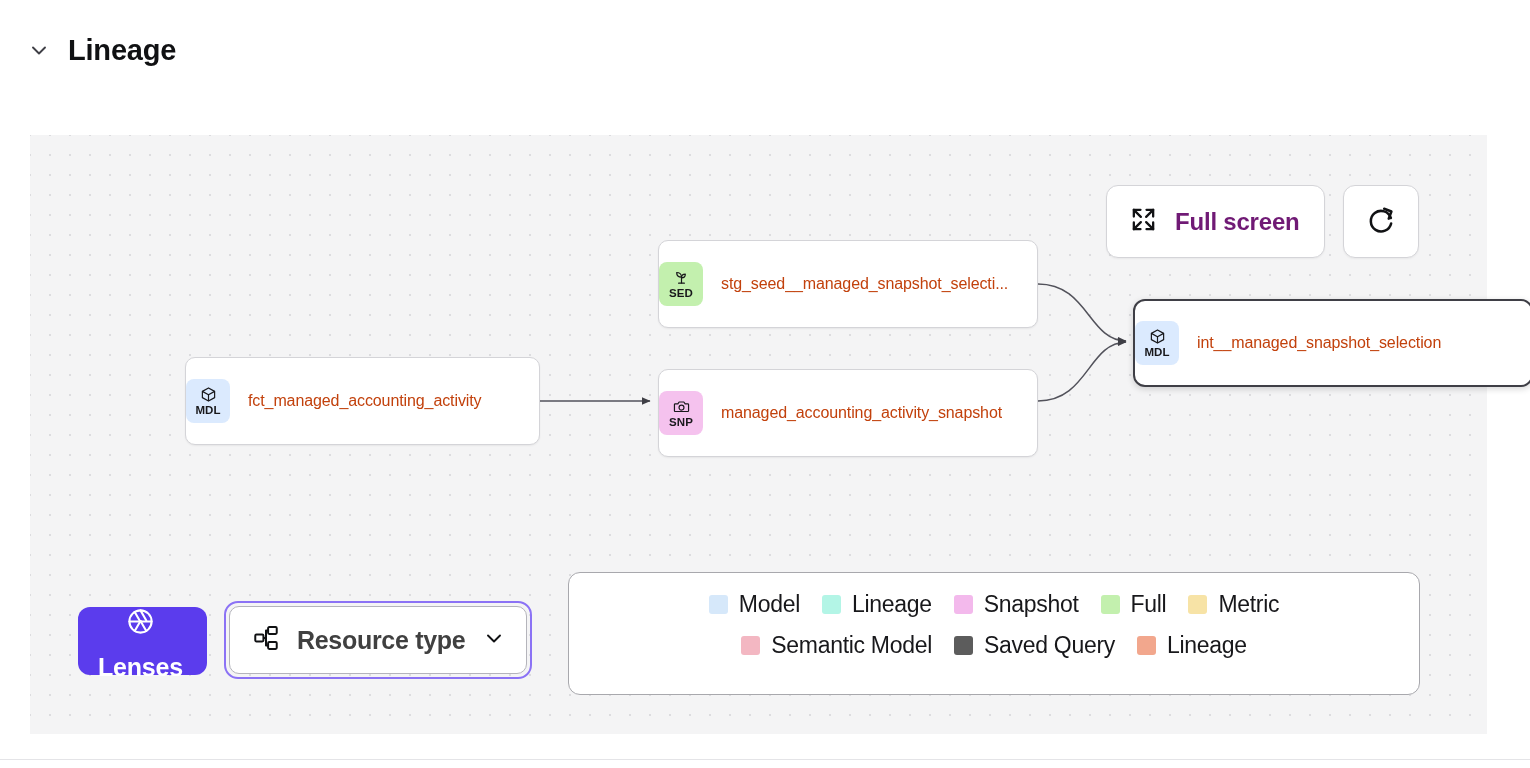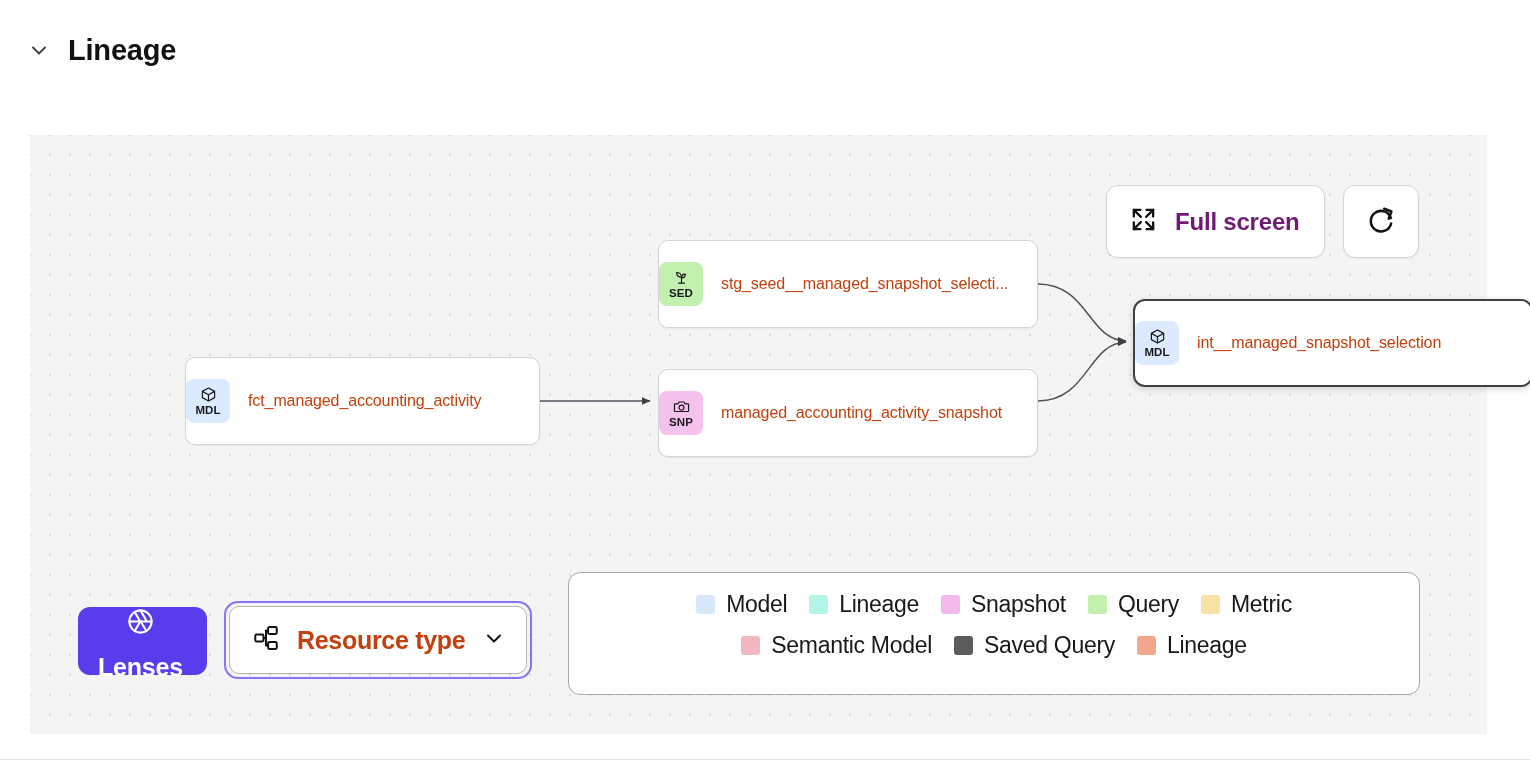--- a/index.html
+++ b/index.html
@@ -112,21 +112,21 @@
   .res-wrap {
     position: absolute; left: 194px; top: 466px;
     border: 2.5px solid #8b72f5; border-radius: 14px;
     padding: 3px; background: transparent;
   }
   .res-btn {
     height: 68px; padding: 0 20px 0 22px;
     background: #ffffff; border: 1px solid #b4b4bb; border-radius: 10px;
     display: flex; align-items: center; gap: 17px; cursor: pointer;
   }
-  .res-btn .lbl { font-size: 25px; font-weight: 700; color: #c2410c; letter-spacing: -0.3px; }
+  .res-btn .lbl { font-size: 25px; font-weight: 700; color: #404040; letter-spacing: -0.3px; }
 
   
   .legend {
     position: absolute; left: 538px; top: 437px;
     width: 852px; height: 123px;
     background: #ffffff; border: 1px solid #a8a8ad; border-radius: 12px;
     padding: 20px 0 0 0;
     display: flex; flex-direction: column; align-items: center; gap: 18px;
   }
   .legend-row { display: flex; align-items: center; gap: 22px; }
@@ -293,21 +293,21 @@
         <div class="legend-item">
           <span class="legend-sw" style="background: rgb(179, 245, 230);"></span>
           <span class="legend-txt">Lineage</span>
         </div>
         <div class="legend-item">
           <span class="legend-sw" style="background: rgb(243, 185, 236);"></span>
           <span class="legend-txt">Snapshot</span>
         </div>
         <div class="legend-item">
           <span class="legend-sw" style="background: rgb(195, 240, 174);"></span>
-          <span class="legend-txt">Query</span>
+          <span class="legend-txt">Full</span>
         </div>
         <div class="legend-item">
           <span class="legend-sw" style="background: rgb(247, 227, 166);"></span>
           <span class="legend-txt">Metric</span>
         </div>
       </div>
       <div class="legend-row">
         <div class="legend-item">
           <span class="legend-sw" style="background: rgb(243, 183, 194);"></span>
           <span class="legend-txt">Semantic Model</span>

